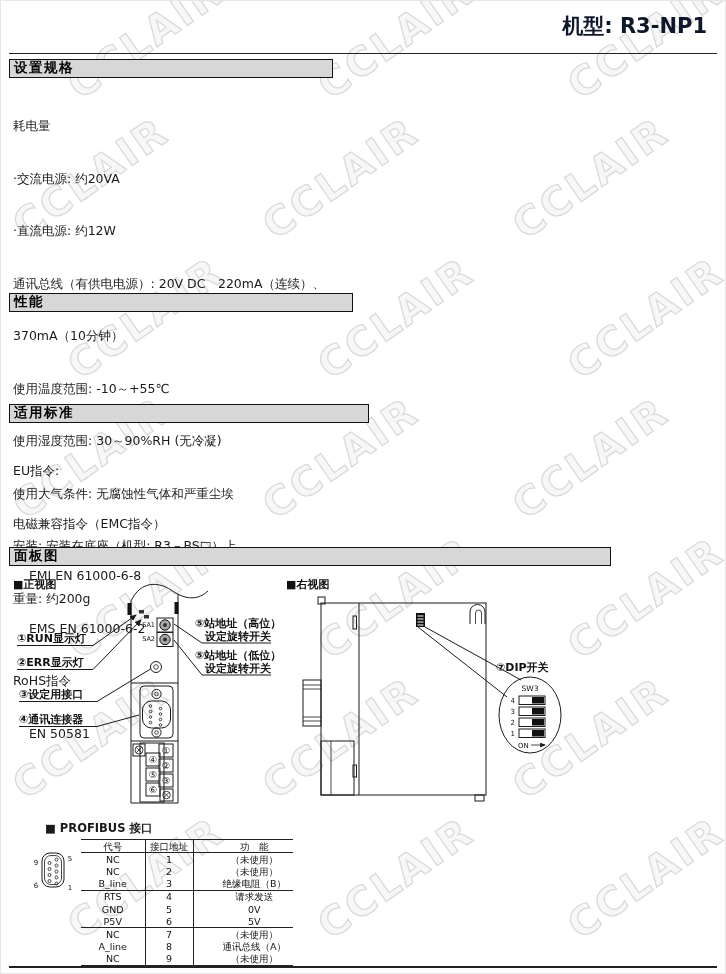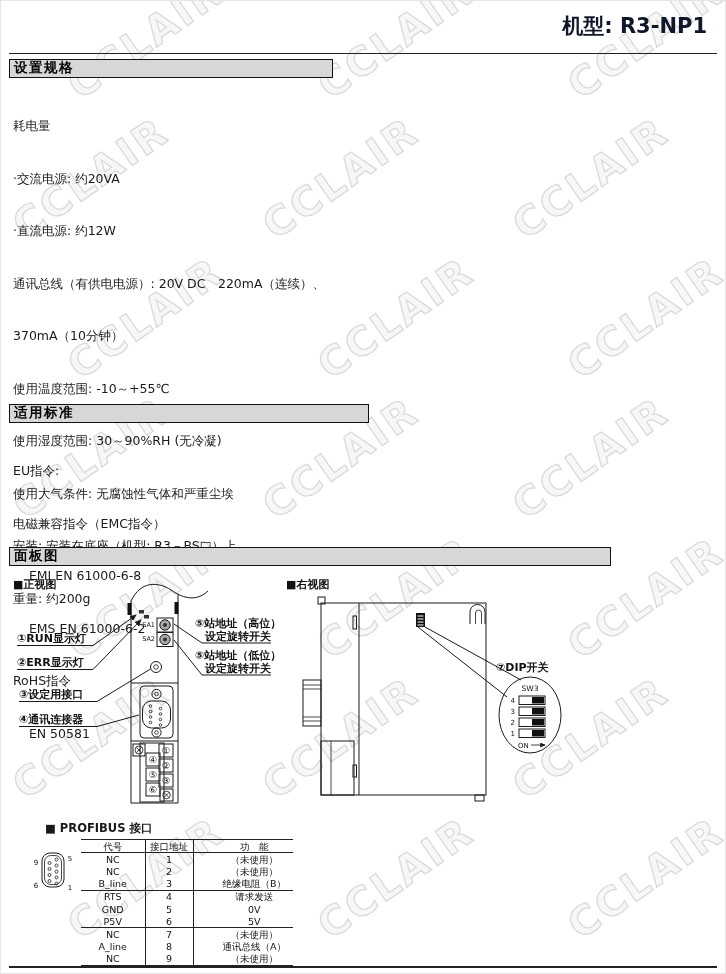--- a/index.html
+++ b/index.html
@@ -92,20 +92,21 @@
     <div>·直流电源: 约12W</div>
     <div>通讯总线（有供电电源）: 20V DC　220mA（连续）、</div>
     <div>370mA（10分钟）</div>
     <div>使用温度范围: -10～+55℃</div>
     <div>使用湿度范围: 30～90%RH (无冷凝)</div>
     <div>使用大气条件: 无腐蚀性气体和严重尘埃</div>
     <div>安装: 安装在底座（机型: R3－BS□）上</div>
     <div>重量: 约200g</div>
   </div>
 
+  <div class="z secbar" style="top:292px;width:344px">性能</div>
 
   <div class="z secbar" style="top:403px;width:360px">适用标准</div>
   <div class="z txt" style="top:426px">
     <div>EU指令:</div>
     <div>电磁兼容指令（EMC指令）</div>
     <div>    EMI EN 61000-6-8</div>
     <div>    EMS EN 61000-6-2</div>
     <div>RoHS指令</div>
     <div>    EN 50581</div>
   </div>

